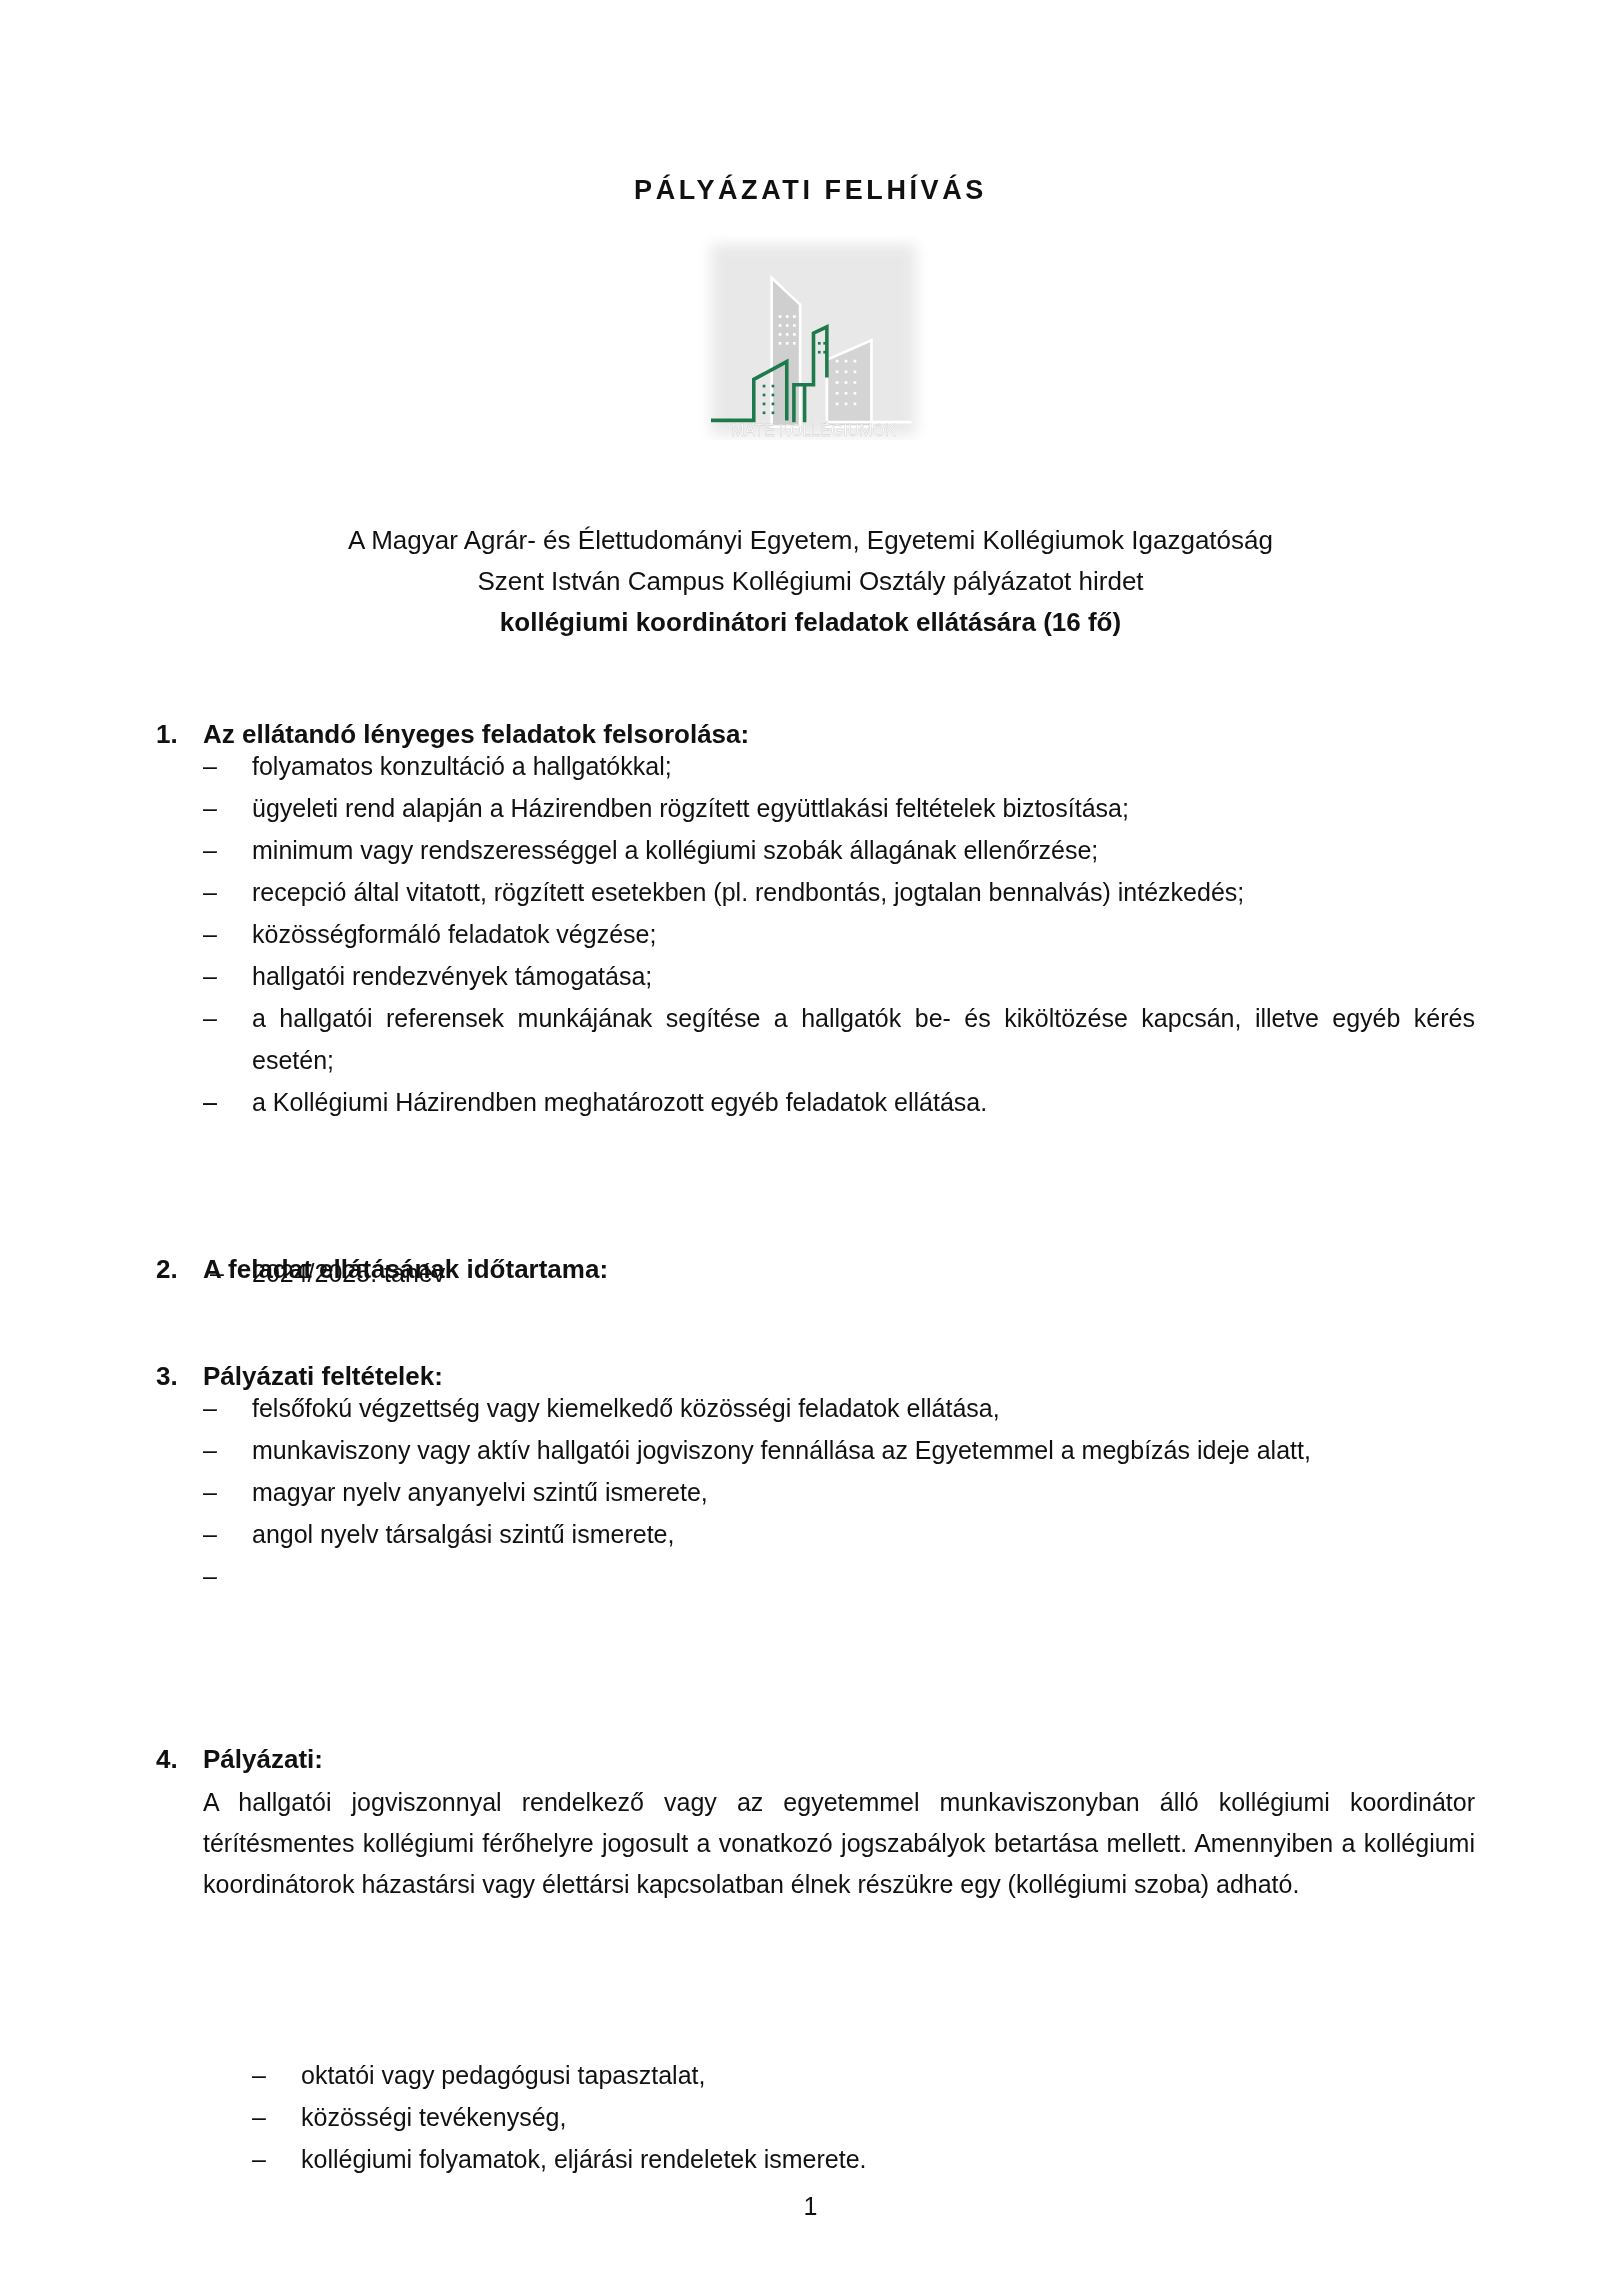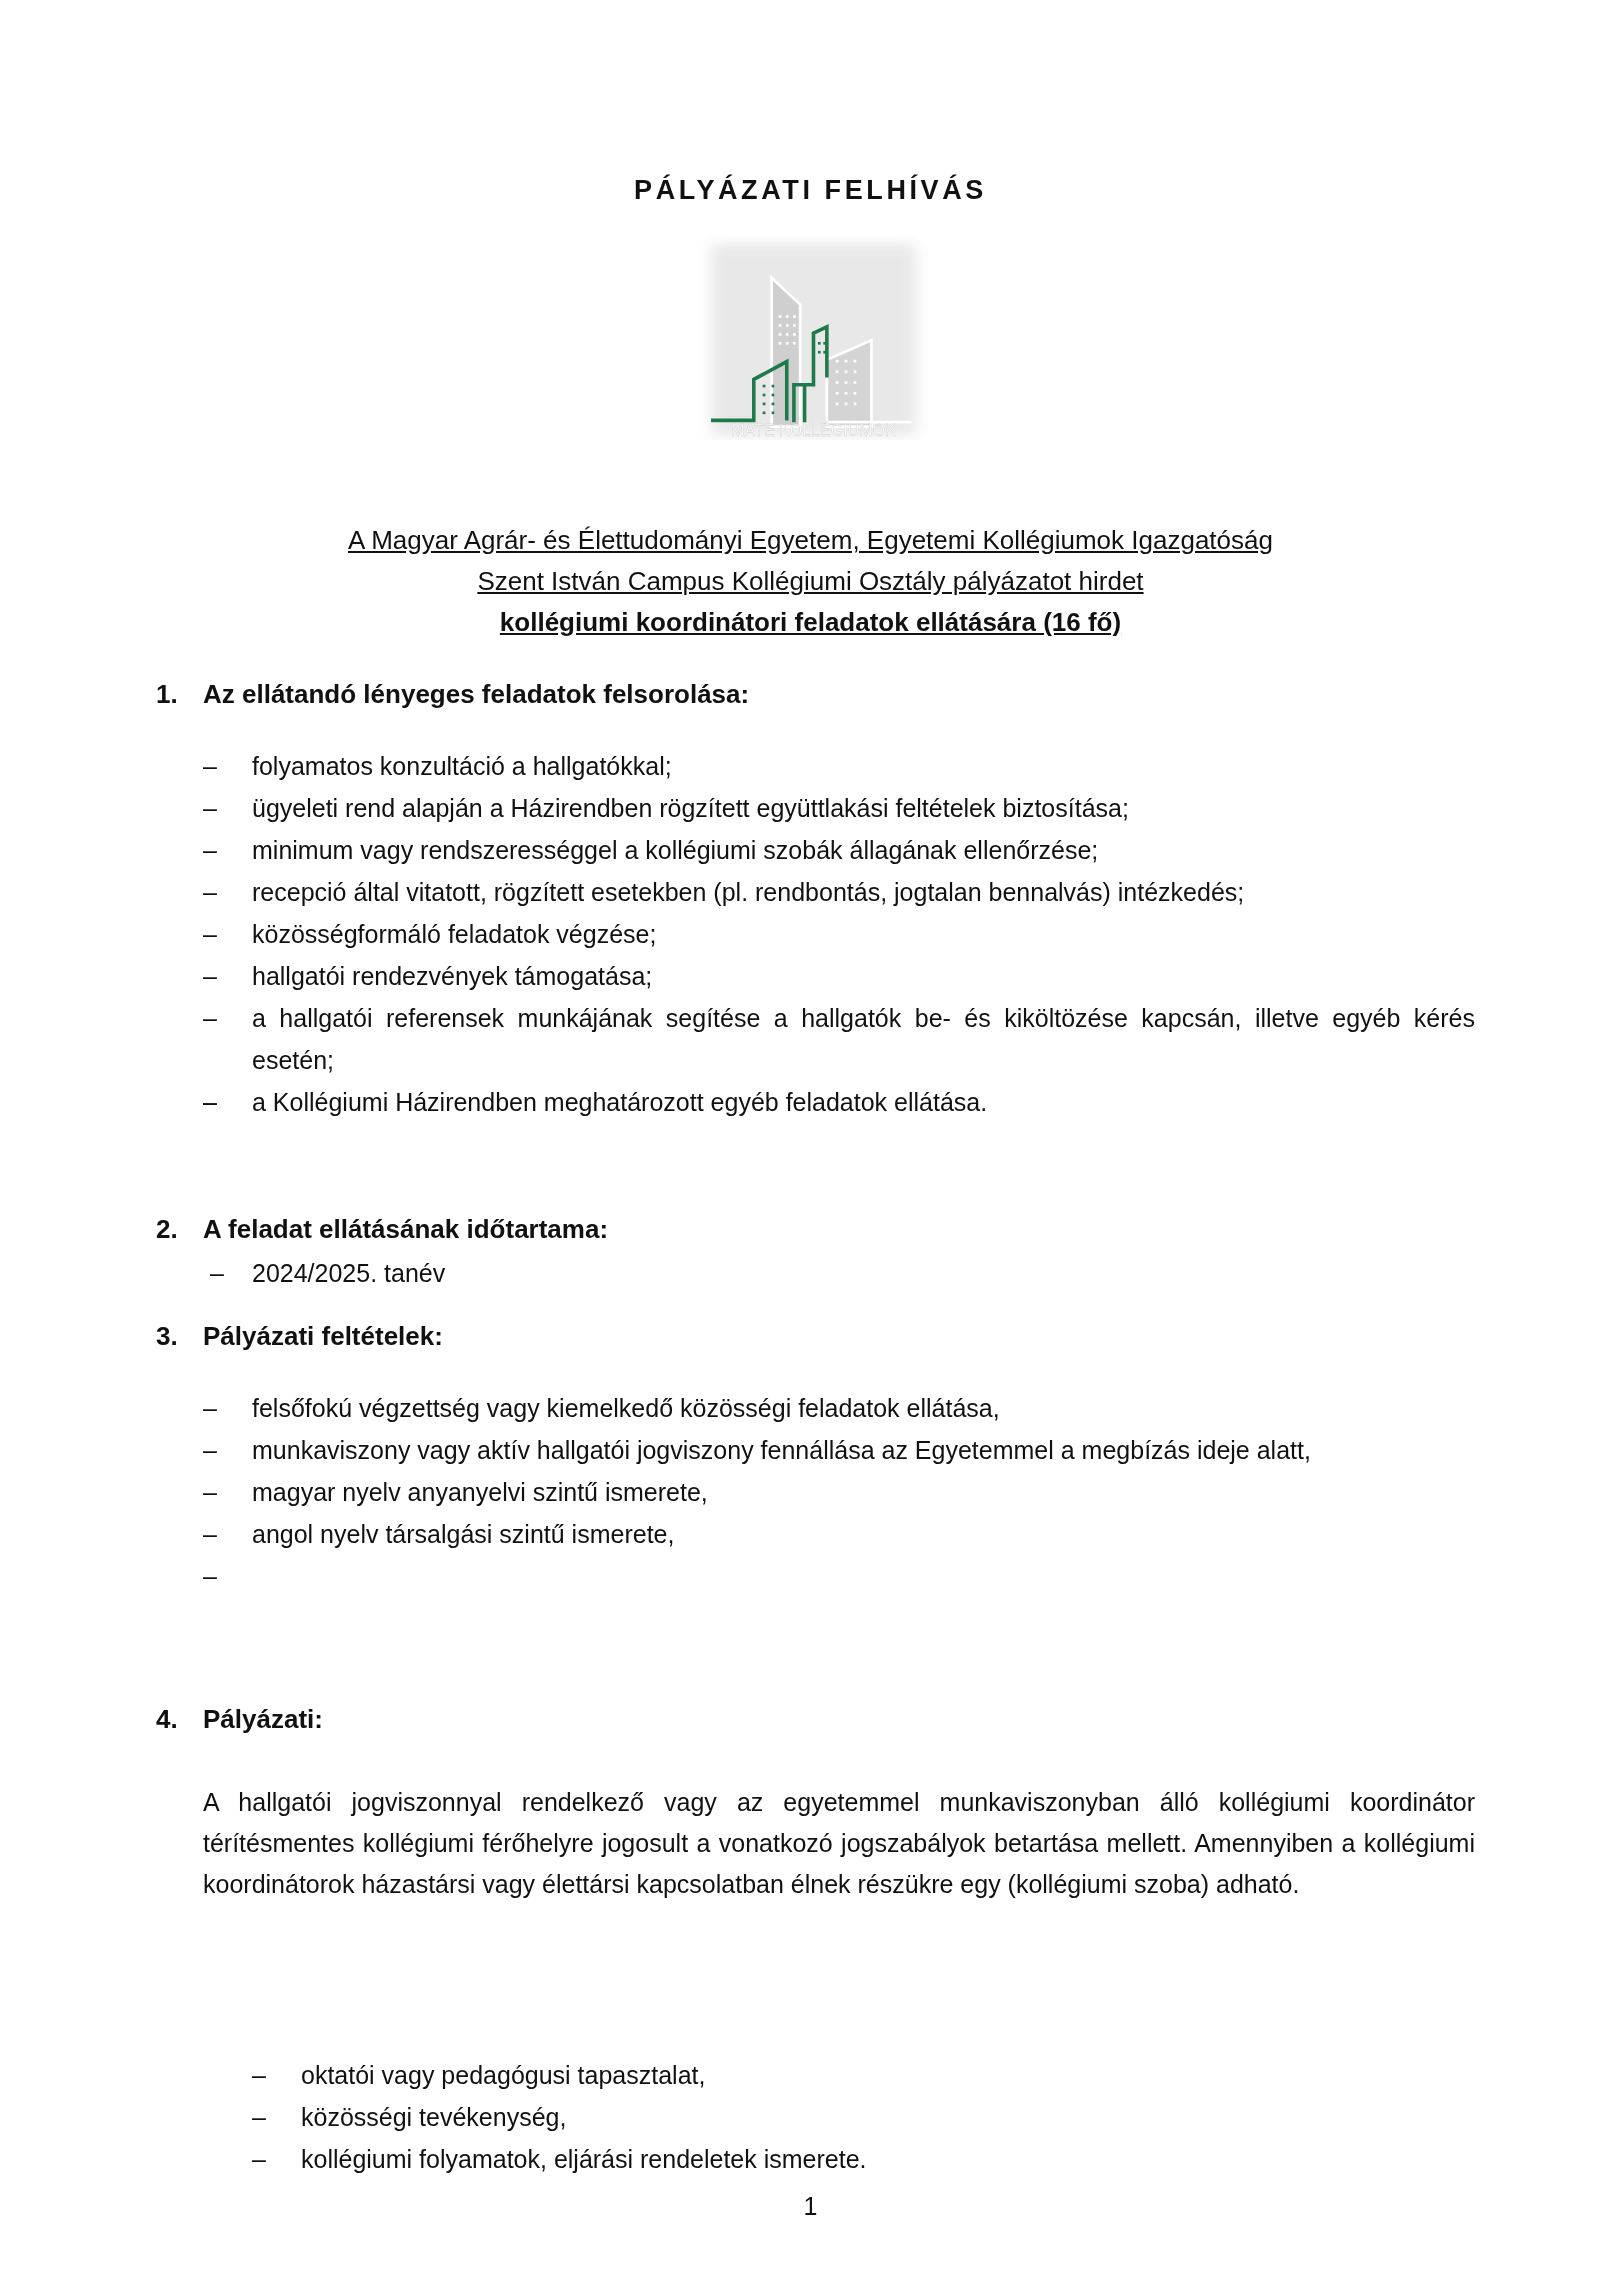--- a/index.html
+++ b/index.html
@@ -3,23 +3,23 @@
 <meta charset="utf-8">
 <style>
   html, body { margin: 0; padding: 0; background: #ffffff; }
   body { width: 1621px; height: 2292px; position: relative; overflow: hidden;
          font-family: "Liberation Sans", sans-serif; color: #111; }
   .page { position: absolute; left: 0; top: 18px; width: 1621px; height: 2292px; }
   .title { position: absolute; top: 157px; left: 0; width: 100%; text-align: center;
            font-weight: bold; font-size: 27px; letter-spacing: 3.6px; }
   .logo { position: absolute; left: 693px; top: 217px; width: 241px; height: 205px; }
   .intro { position: absolute; top: 502px; left: 0; width: 100%; text-align: center;
-           font-size: 26px; line-height: 41px; text-decoration: underline; }
+           font-size: 26px; line-height: 41px; }
   .intro .bold { font-weight: bold; }
-  .sec-head { position: absolute; left: 156px; font-weight: bold; font-size: 26px; }
+  .sec-head { position: absolute; left: 156px; font-weight: bold; font-size: 26px; margin-top: 40px; }
   .sec-head .num { display: inline-block; width: 47px; }
   .items { position: absolute; left: 203px; width: 1272px; font-size: 25px; line-height: 42px; margin: 0; padding: 0; list-style: none; }
   .items li { position: relative; padding-left: 49px; text-align: justify; }
   .items li .dash { position: absolute; left: 0; top: 0; }
   .items.s5 { left: 252px; width: 1223px; }
   .para { position: absolute; left: 203px; width: 1272px; font-size: 25px; line-height: 41px; text-align: justify; }
   .pagenum { position: absolute; top: 2174px; left: 0; width: 100%; text-align: center; font-size: 25px; }
 </style>
 </head>
 <body>

